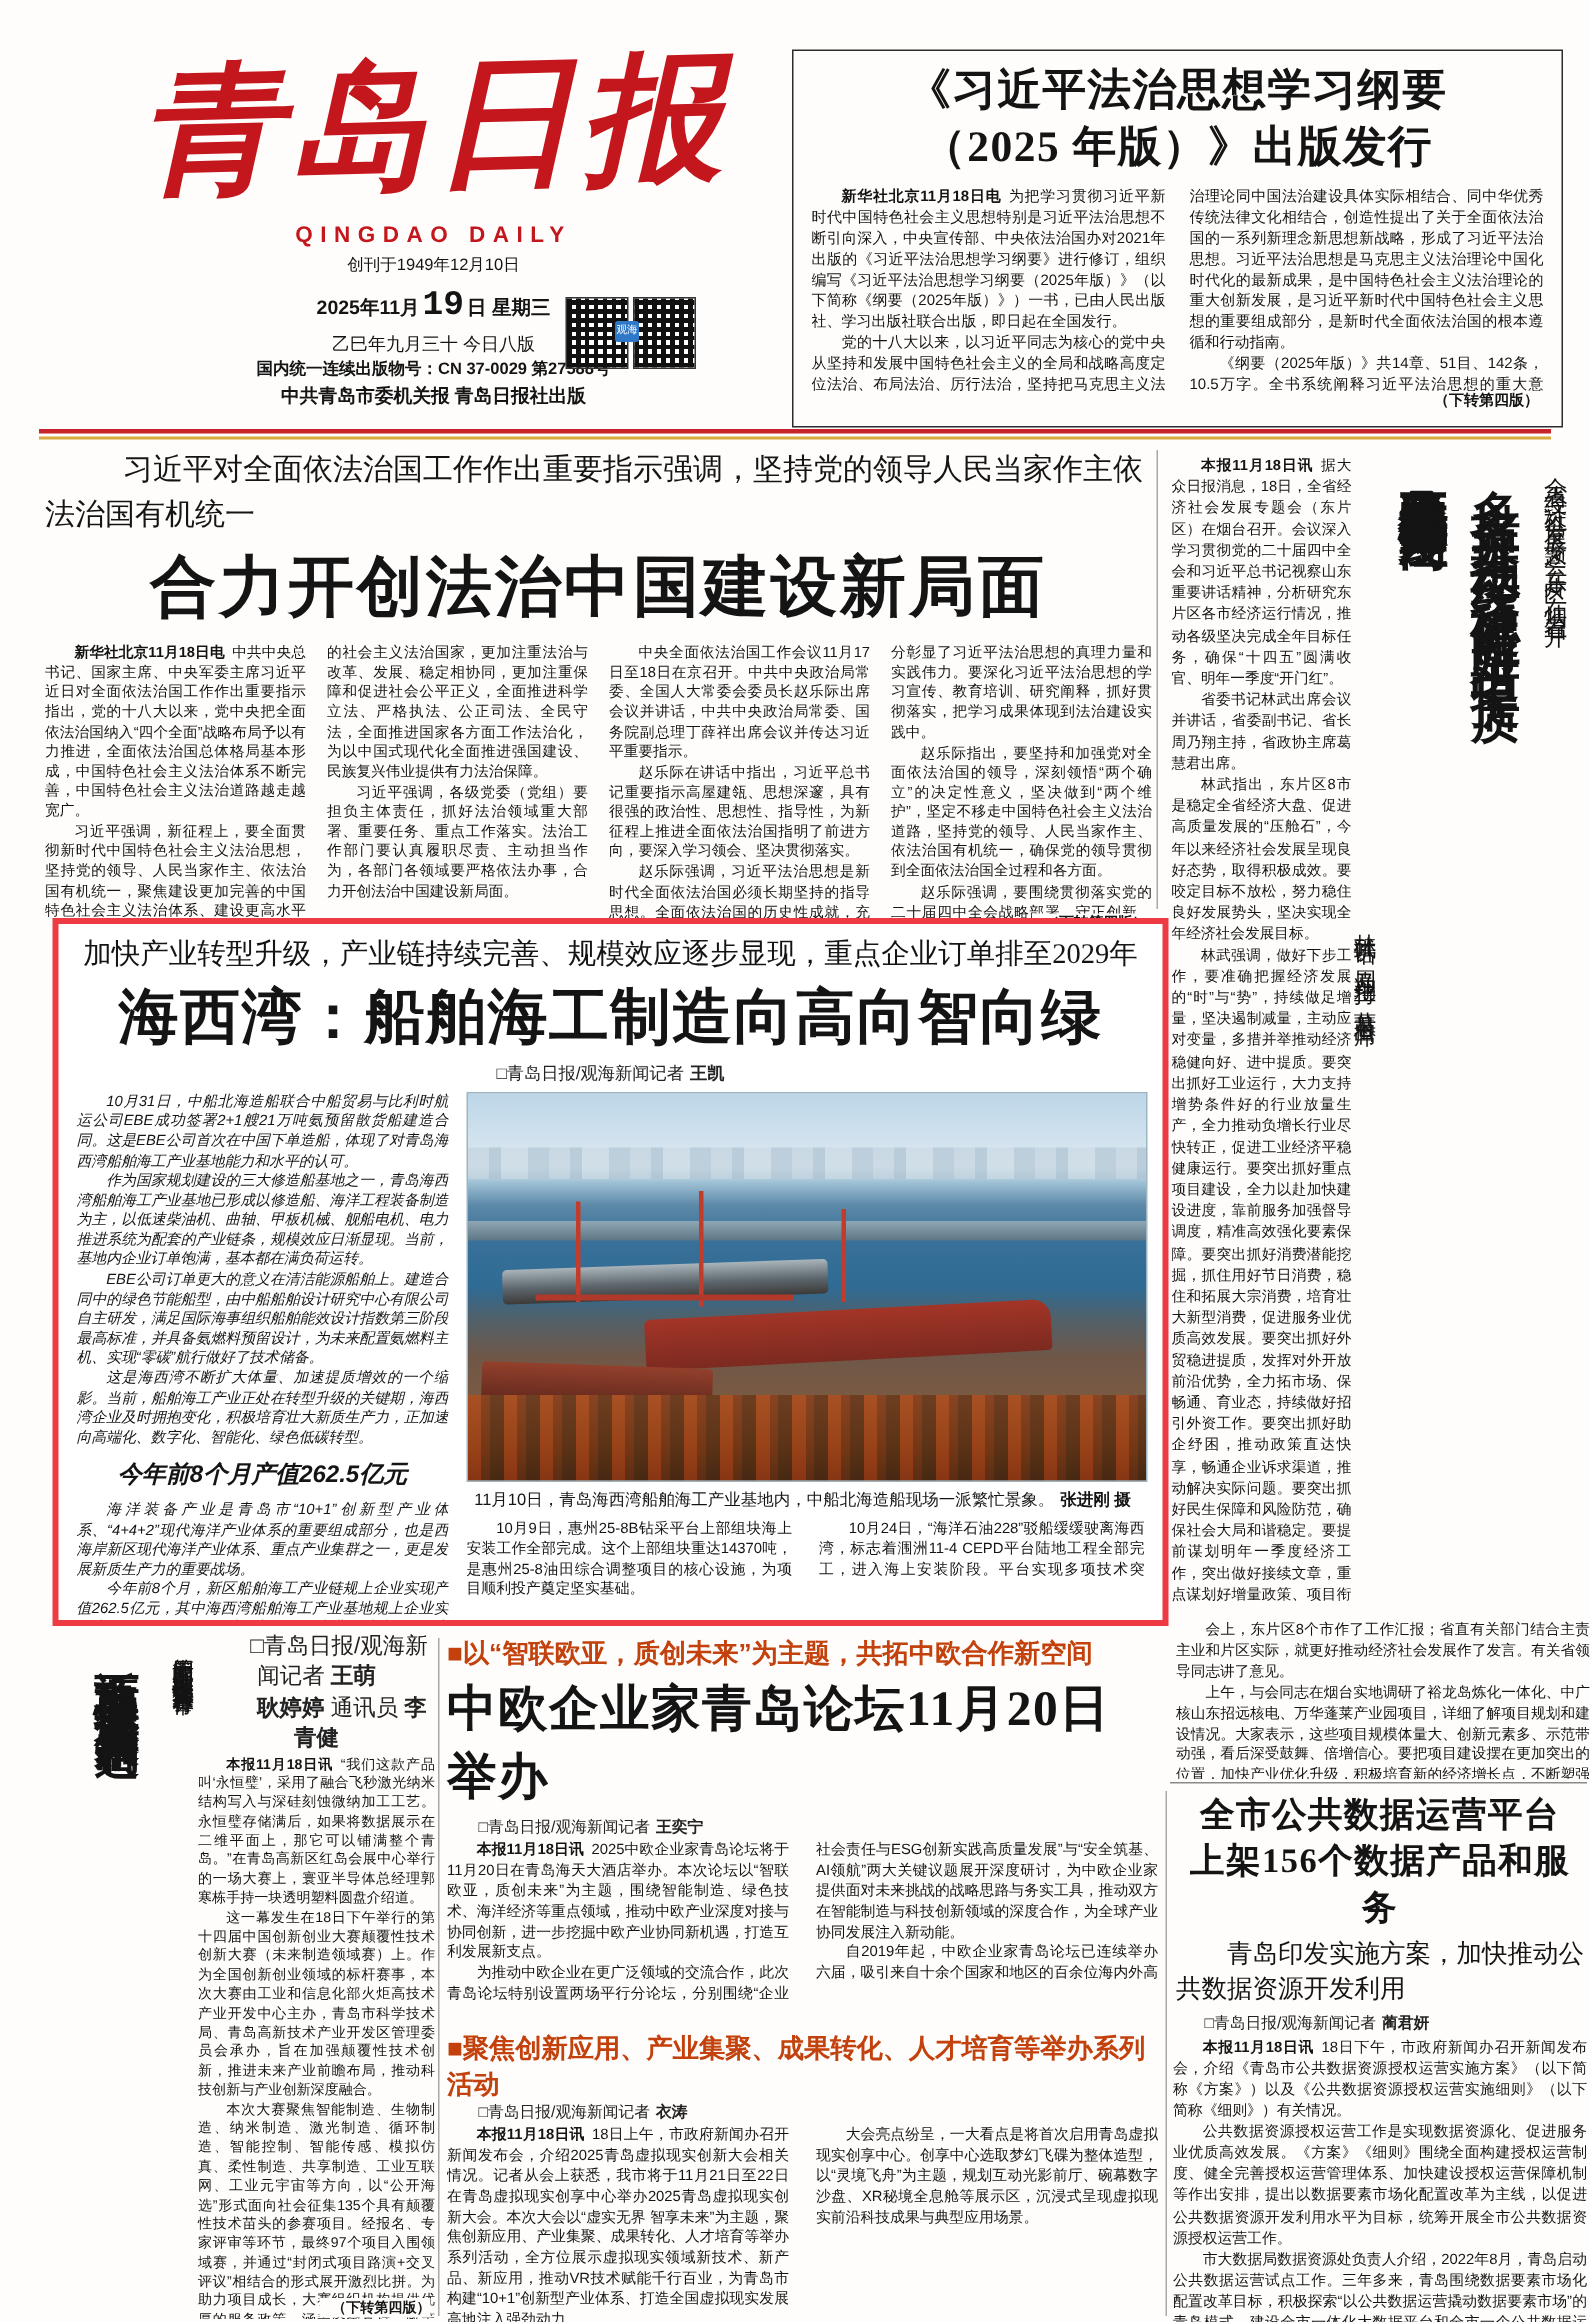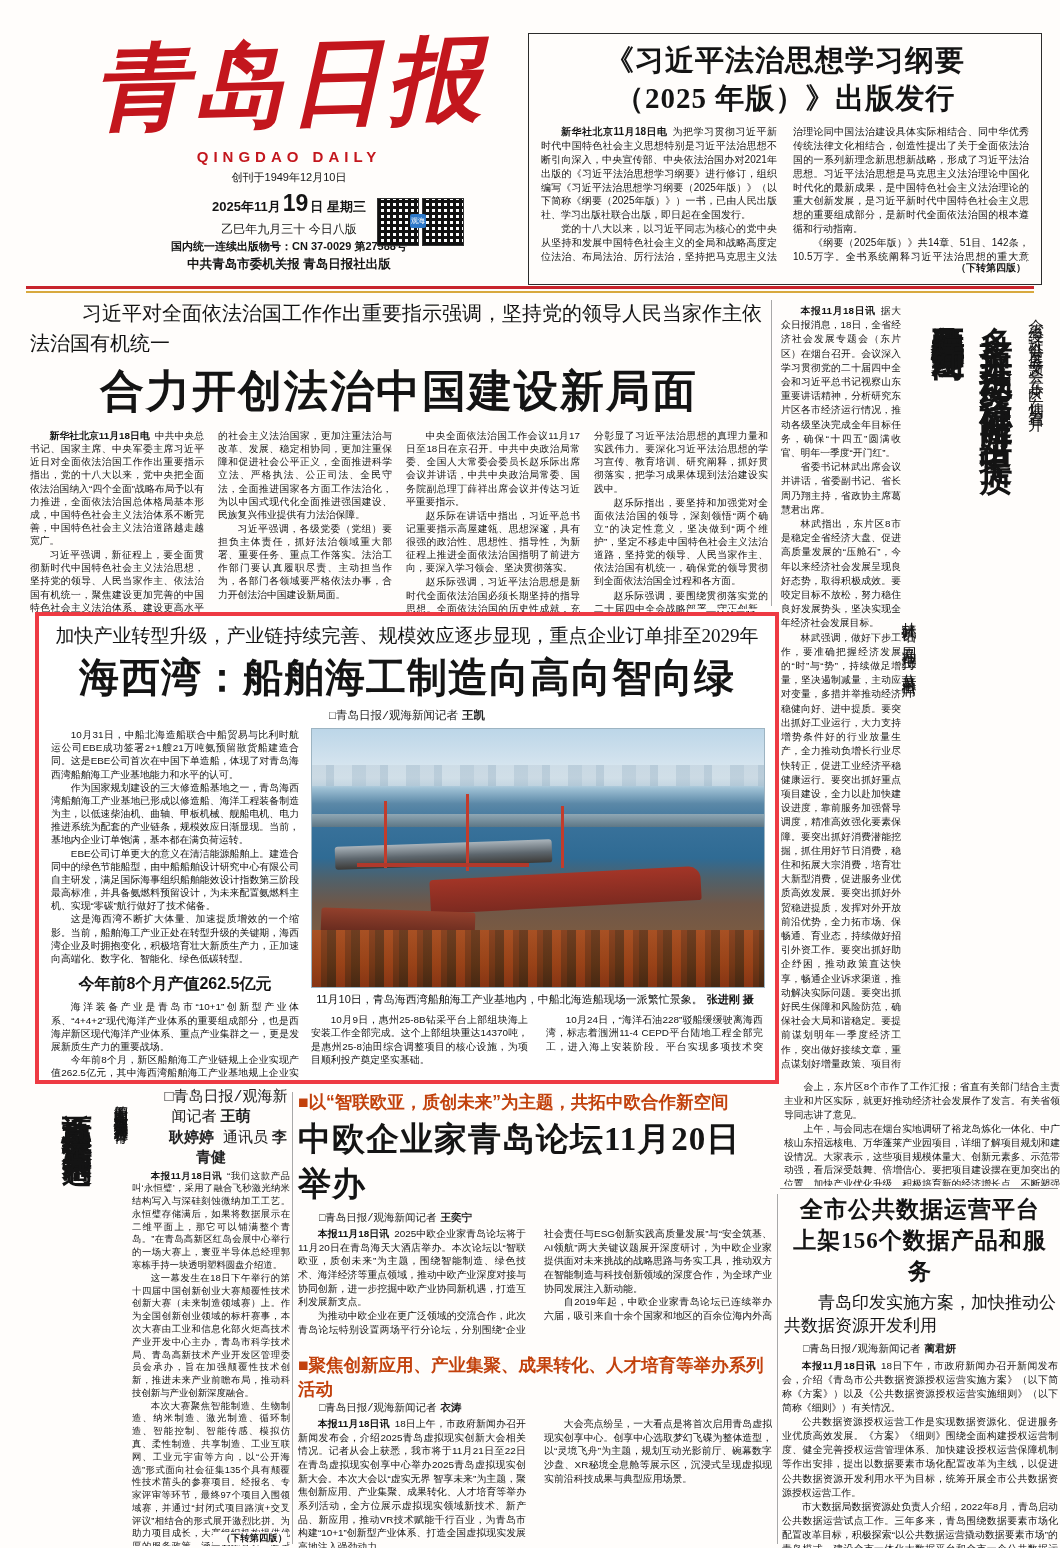--- a/index.html
+++ b/index.html
@@ -2,33 +2,33 @@
 <html><head>
 <meta charset="utf-8">
 <style>
   html,body{margin:0;padding:0;background:#d9d9d9;}
   .page{position:relative;width:1060px;height:1548px;margin:0 auto;background:#fffdfb;
         font-family:"Liberation Sans",sans-serif;color:#141414;overflow:hidden;}
   .serif{font-family:"Liberation Serif",serif;}
   p{margin:0;text-indent:2em;text-align:justify;}
   .vtext{writing-mode:vertical-rl;}
   .abs-turn{position:absolute;right:3px;bottom:1px;background:#fffdfb;padding-left:8px;font-weight:bold;}
-  .byline{color:#222;font-family:Liberation Mono, monospace;}
+  .byline{color:#222;}
   .byline b{margin-left:4px;}
   strong.dl{margin-right:5px;}
 
   
   #masthead{position:absolute;left:58px;top:26px;width:462px;height:252px;}
   #logo{font-size:94px;font-weight:bold;font-style:italic;color:#c3161d;line-height:1.25;
         letter-spacing:4px;text-align:center;transform:rotate(-1.5deg);}
   #mh-lines{text-align:center;margin-top:2px;line-height:1.5;}
   #mh-english{color:#c3161d;font-weight:bold;font-size:15px;letter-spacing:5px;}
   #mh-founded{font-size:11px;margin-top:1px;}
   #mh-date{font-size:13px;font-weight:bold;}
-  #mh-day{font-size:23px;font-family:Liberation Sans, sans-serif;padding:0 2px;}
+  #mh-day{font-size:23px;font-family:Liberation Mono, monospace;padding:0 2px;}
   #mh-lunar{font-size:12px;}
   #mh-issue{font-size:11px;font-weight:bold;}
   #mh-org{font-size:12.5px;font-weight:bold;}
   #qr{position:absolute;right:56px;bottom:32px;display:flex;gap:3px;align-items:center;}
   .qr-sq{width:40px;height:46px;border:1px solid #333;
      background:
        repeating-linear-gradient(0deg,#111 0 3px,transparent 3px 6px),
        repeating-linear-gradient(90deg,#111 0 3px,#fff 3px 6px);}
   .qr-tag{position:absolute;left:33px;top:16px;width:16px;height:14px;background:#2e78c8;border-radius:2px;
      color:#fff;font-size:7px;line-height:14px;text-align:center;}
@@ -61,21 +61,21 @@
   #eco-body{position:absolute;left:6px;top:8px;width:120px;height:766px;font-size:9.8px;line-height:1.45;overflow:hidden;}
   #eco-bottom{position:absolute;left:9px;top:784px;width:276px;height:106px;font-size:9.8px;line-height:1.42;overflow:hidden;}
 
   
   #hx{position:absolute;left:35px;top:612px;width:744px;height:472px;border:4px solid #ee3a43;
       box-sizing:border-box;background:#fff;padding:5px 12px;}
   #hx-kicker{text-align:center;font-size:19px;margin-top:2px;}
   #hx-hl{text-align:center;font-size:40px;font-weight:900;letter-spacing:1px;margin:1px 0 3px;}
   #hx-byline{text-align:center;font-size:11.5px;margin-bottom:5px;}
   #hx-main{display:flex;gap:12px;}
-  #hx-left{flex:0 0 248px;font-size:9.9px;line-height:1.33;overflow:hidden;height:352px;}
+  #hx-left{flex:0 0 248px;font-size:9.9px;line-height:1.33;overflow:hidden;height:352px;font-style:italic;}
   #hx-sub{text-align:center;font-weight:bold;font-size:16px;margin:8px 0 6px;text-indent:0;}
   #hx-right{flex:1;}
   #hx-caption{font-size:11px;text-align:center;margin-top:4px;}
   #hx-caption b{margin:0 4px;}
   #hx-bottom{margin-top:6px;column-count:2;column-gap:18px;column-fill:auto;
              font-size:9.9px;line-height:1.36;height:56px;overflow:hidden;}
 
   
   .photo{position:relative;width:100%;height:258px;overflow:hidden;border:1px solid #9db4c2;
     background:linear-gradient(180deg,#bcd6e8 0%,#d3e3ee 13%,#e2edf3 19%,#9ec0d4 23%,#5b88a7 29%,

